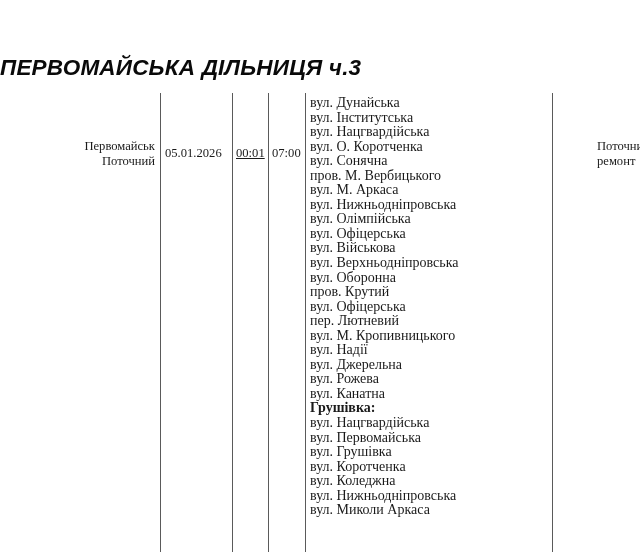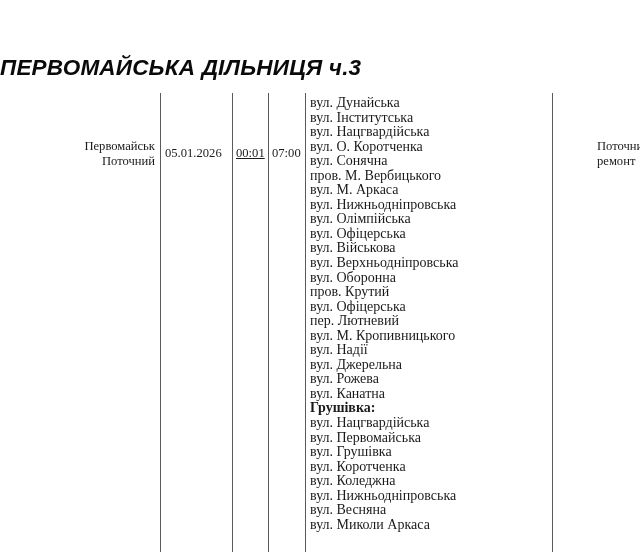--- a/index.html
+++ b/index.html
@@ -160,21 +160,20 @@
       <div class="street">вул. Джерельна</div>
       <div class="street">вул. Рожева</div>
       <div class="street">вул. Канатна</div>
       <div class="street heading">Грушівка:</div>
       <div class="street">вул. Нацгвардійська</div>
       <div class="street">вул. Первомайська</div>
       <div class="street">вул. Грушівка</div>
       <div class="street">вул. Коротченка</div>
       <div class="street">вул. Коледжна</div>
       <div class="street">вул. Нижньодніпровська</div>
-      <div class="street">вул. Весняна</div>
       <div class="street">вул. Миколи Аркаса</div>
     </div>
 
   <div class="cell cell-note">
     <div>Поточний</div>
     <div>ремонт</div>
   </div>
 
 </div>
 

